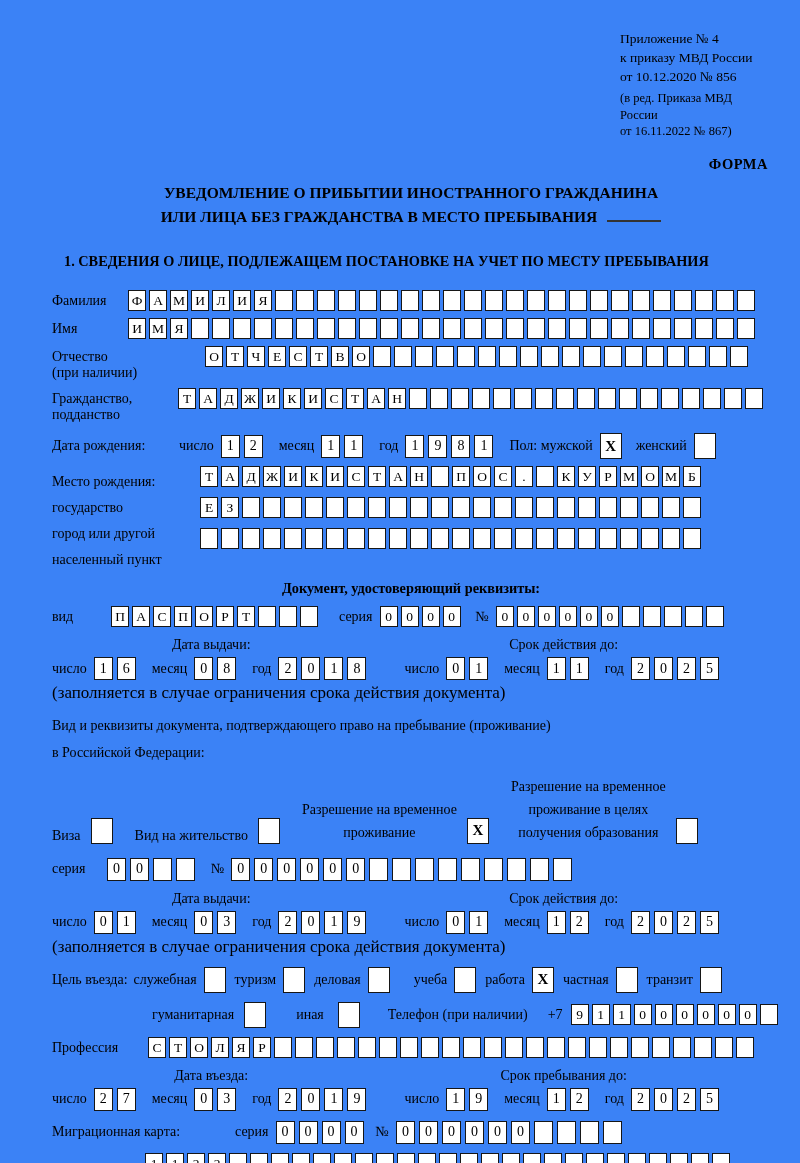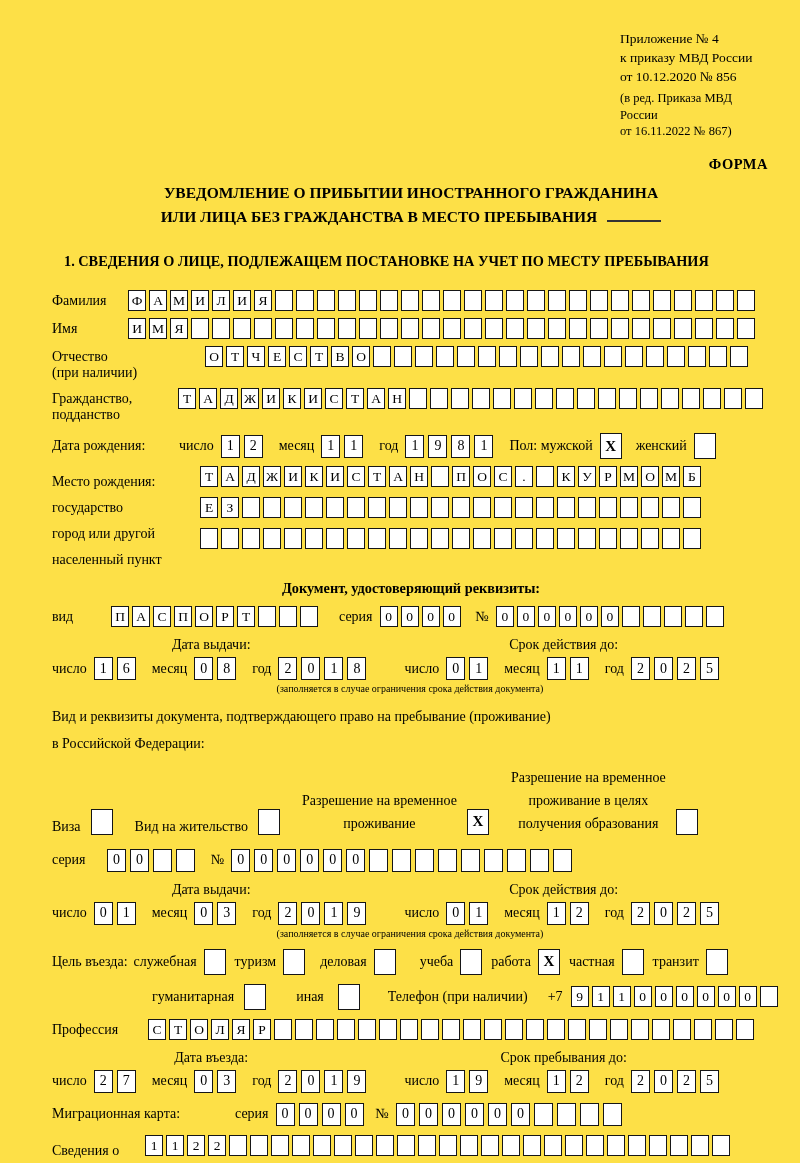--- a/index.html
+++ b/index.html
@@ -1,18 +1,18 @@
 <!DOCTYPE html>
 <html><head>
 <meta charset="utf-8">
 <style>
   html,body { margin:0; padding:0; background:#fff; }
   .page {
     position:relative; width:800px; height:1163px; box-sizing:border-box;
-    background:#fde047; color:#000;
+    background:#3b82f6; color:#000;
     font-family:"Liberation Serif","DejaVu Serif",serif;
     font-size:14px; padding:30px 30px 10px 52px; overflow:hidden;
   }
   
   .appendix { margin-left:568px; line-height:1.4; font-size:13.5px; }
   .edition  { margin-left:568px; line-height:1.35; font-size:12.5px; margin-top:3px; }
   .forma    { text-align:right; font-weight:bold; font-size:14.5px; margin:16px 2px 4px 0; letter-spacing:.5px; }
   .title    { text-align:center; font-weight:bold; font-size:15.5px; line-height:1.55; margin-top:8px; }
   .title-underline { display:inline-block; width:54px; border-bottom:2px solid #333; margin-left:10px; vertical-align:baseline; }
   .section1 { font-weight:bold; font-size:14.3px; margin:24px 0 20px 12px; }
@@ -44,21 +44,21 @@
 
   
   .doc-head { text-align:center; font-weight:bold; font-size:14.3px; margin:4px 0 9px; }
 
   
   .datepair { display:flex; margin:10px 0 2px; }
   .dp-col   { display:flex; flex-direction:column; }
   .dp-title { text-align:center; margin-bottom:4px; }
   .dg { display:flex; align-items:center; }
   .dp-right { margin-left:34px; }
-  .note-right { text-align:center; font-size:10px; margin:3px 2px 10px 0; }
+  .note-right { text-align:left; font-size:17px; margin:3px 2px 10px 0; }
 
   .para { line-height:1.9; margin:6px 0 2px; }
 
   
   .perm-row { display:flex; align-items:flex-end; margin:6px 0 14px; }
   .perm-lbl { padding-top:6px; white-space:nowrap; }
   .perm-lbl.multi { text-align:center; line-height:1.65; padding-top:2px; }
   .perm-gap { margin-left:22px; }
   .perm-box-gap { margin-left:10px; }
 
@@ -549,21 +549,21 @@
   <div class="purpose-row">
     <span class="opt">Цель въезда:</span>
     <span class="opt" style="margin-left:6px;text-align:right;">служебная</span>
     <span class="cells cb" style="margin-left:7px;">
         <span class="cell"></span>
       </span>
     <span class="opt" style="margin-left:9px;">туризм</span>
     <span class="cells cb" style="margin-left:7px;">
         <span class="cell"></span>
       </span>
-    <span class="opt" style="margin-left:15px;">деловая</span>
+    <span class="opt" style="margin-left:9px;">деловая</span>
     <span class="cells cb" style="margin-left:7px;">
         <span class="cell"></span>
       </span>
     <span class="opt" style="margin-left:24px;">учеба</span>
     <span class="cells cb" style="margin-left:7px;">
         <span class="cell"></span>
       </span>
     <span class="opt" style="margin-left:9px;">работа</span>
     <span class="cells cb" style="margin-left:7px;">
         <span class="cell">X</span>

